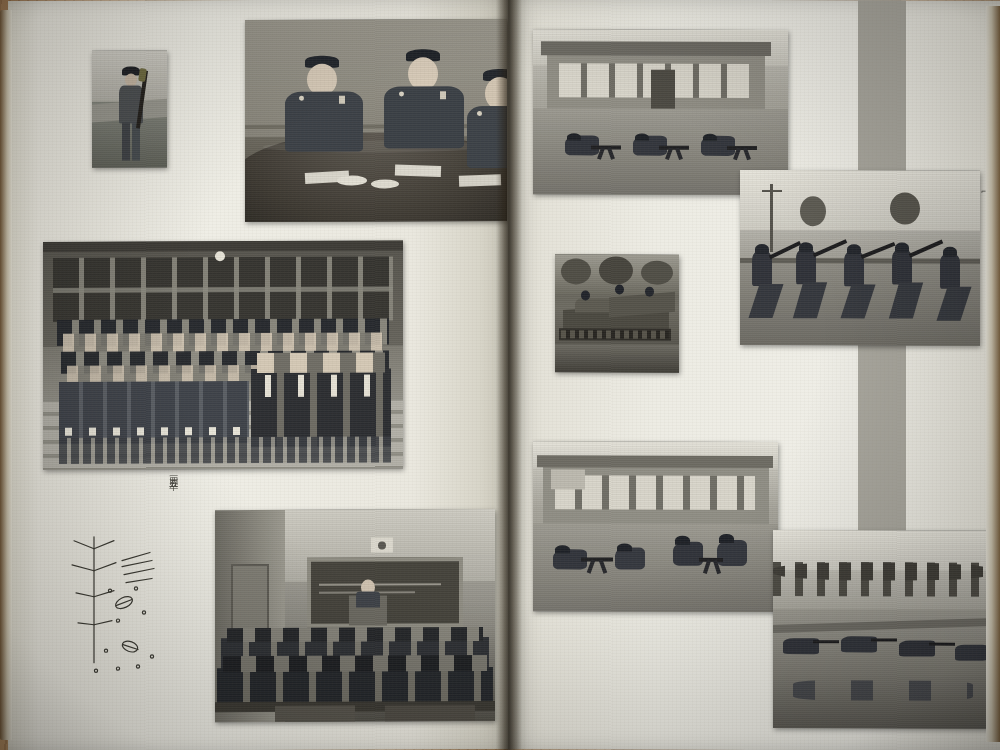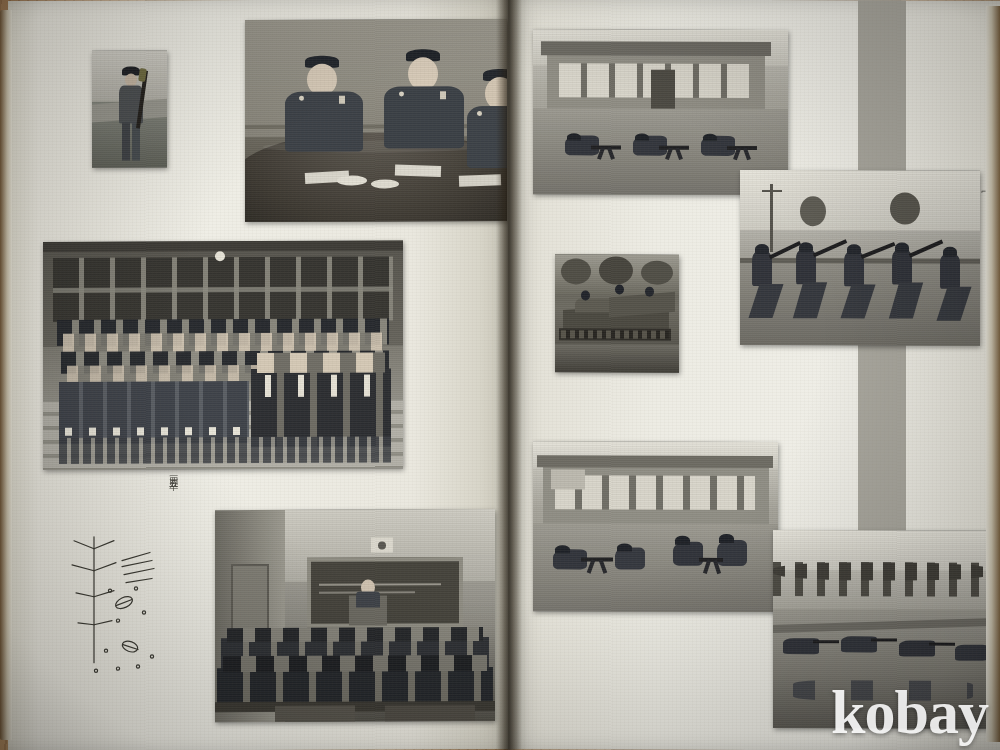--- a/index.html
+++ b/index.html
@@ -554,17 +554,14 @@
       <div class="paper-grain"></div>
     </div>
 
     <div class="gutter"></div>
     <div class="page-edge-left"></div>
     <div class="page-edge-right"></div>
   </div>
 
   <div class="vignette"></div>
 
-  <div class="watermark">
-    <span class="wm-k">k</span><span class="wm-rest">obay</span>
-  </div>
 
 </div>
 
 </body></html>

